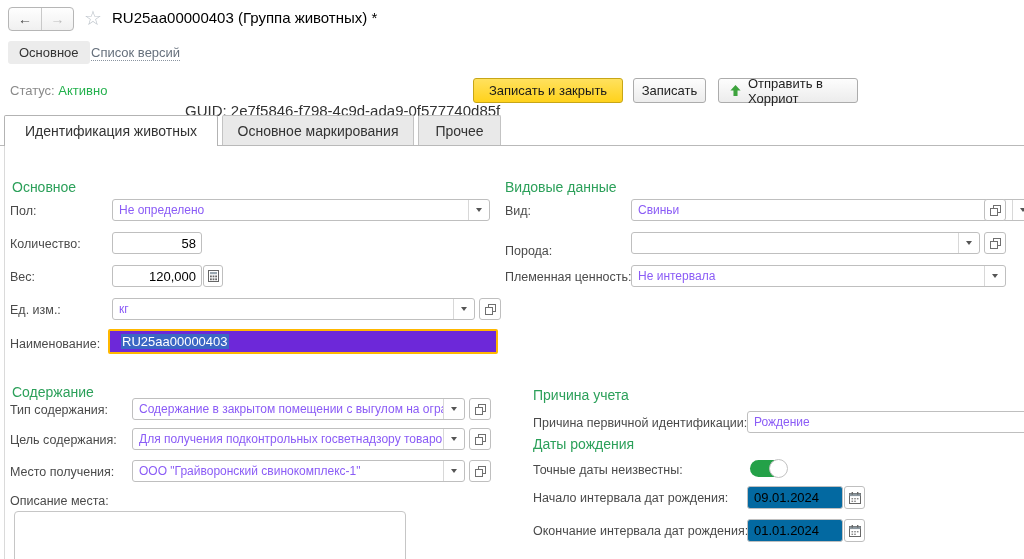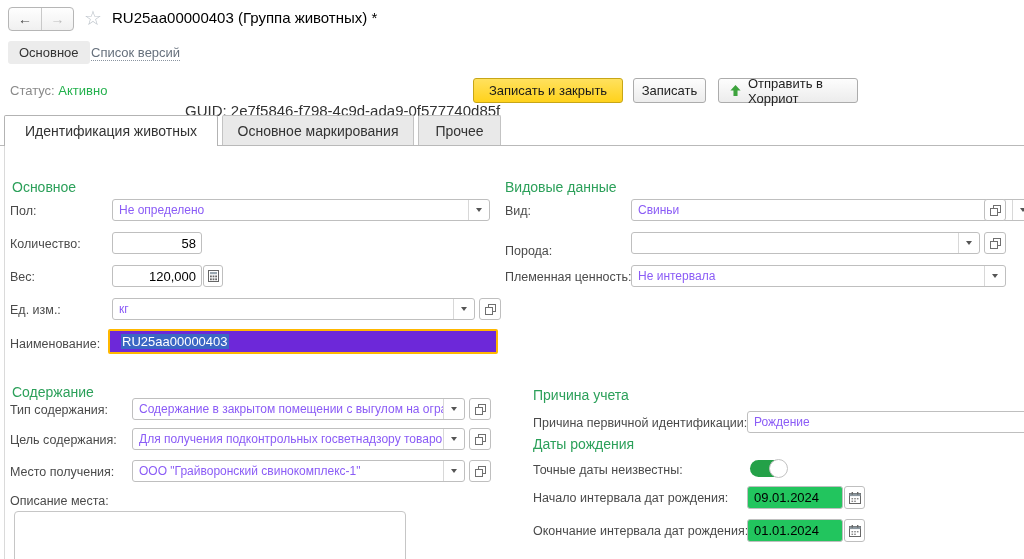--- a/index.html
+++ b/index.html
@@ -46,21 +46,21 @@
   .dd { width:21px; align-self:stretch; border-left:1px solid #d8d8d8; display:flex; align-items:center; justify-content:center; cursor:pointer; }
   .tri { width:0; height:0; border-left:3.5px solid transparent; border-right:3.5px solid transparent; border-top:4px solid #555; }
   .sq-btn { width:22px; height:22px; border:1px solid #bfbfbf; border-radius:3px; background:#fff;
             display:flex; align-items:center; justify-content:center; cursor:pointer; }
   .num-input { height:22px; border:1px solid #bfbfbf; border-radius:3px; font-size:13px; text-align:right;
                padding:0 5px; font-family:"Liberation Sans", sans-serif; color:#000; }
   .focus-fld { height:25px; border:2px solid #ffb800; border-radius:2px; background:#6d28d9; display:flex; align-items:center; padding:0 11px; }
   .selec { background:#3b66c4; color:#fff; font-size:13px; padding:0 1px; white-space:nowrap; }
   .txtarea { border:1px solid #c6c6c6; border-radius:4px; background:#fff; resize:none;
              font-family:"Liberation Sans", sans-serif; font-size:13px; }
-  .datefld { height:23px; border:1px solid #bfbfbf; border-radius:3px; background:#22c55e; font-size:13px;
+  .datefld { height:23px; border:1px solid #bfbfbf; border-radius:3px; background:#0369a1; font-size:13px;
              display:flex; align-items:center; padding:0 6px; }
 
   
   .toggle { width:36px; height:17px; border-radius:9px; background:#24a148; cursor:pointer; }
   .knob { position:absolute; right:-2px; top:-1px; width:19px; height:19px; border-radius:50%;
           background:#fff; border:1px solid #c2c2c2; }
 </style>
 </head>
 <body>
 

